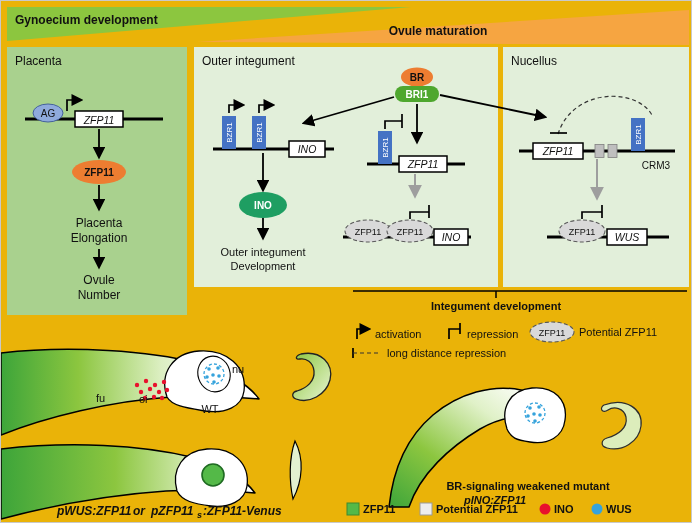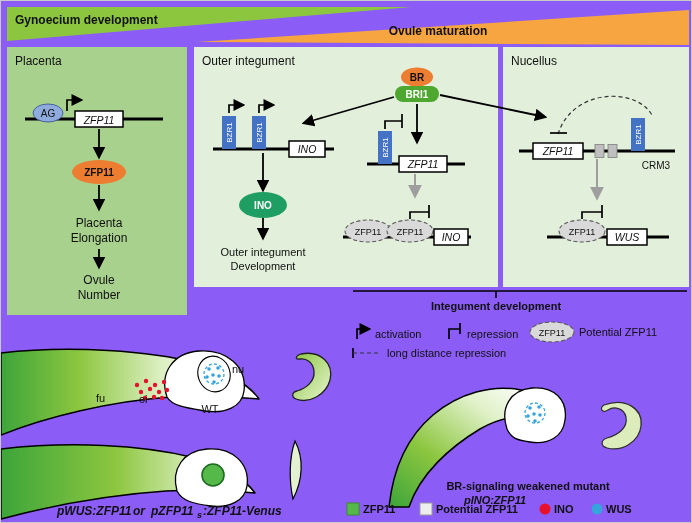--- a/index.html
+++ b/index.html
@@ -1,16 +1,16 @@
 <!DOCTYPE html>
 <html><head>
 <meta charset="utf-8">
 <style>
   html,body{margin:0;padding:0;background:#fff;}
-  .fig{position:relative;width:692px;height:523px;background:#8b5cf6;border:1px solid #c9c9c9;box-sizing:border-box;overflow:hidden;font-family:"Liberation Sans",sans-serif;}
+  .fig{position:relative;width:692px;height:523px;background:#eab308;border:1px solid #c9c9c9;box-sizing:border-box;overflow:hidden;font-family:"Liberation Sans",sans-serif;}
   svg{display:block;}
   text{font-family:"Liberation Sans",sans-serif;fill:#111;}
   .b{font-weight:bold}
   .i{font-style:italic}
   .f8{font-size:8px}
   .f9{font-size:9px}
   .f10{font-size:10px}
   .f11{font-size:11px}
   .f12{font-size:12px}
   .gene{font-size:10.5px;font-style:italic}

